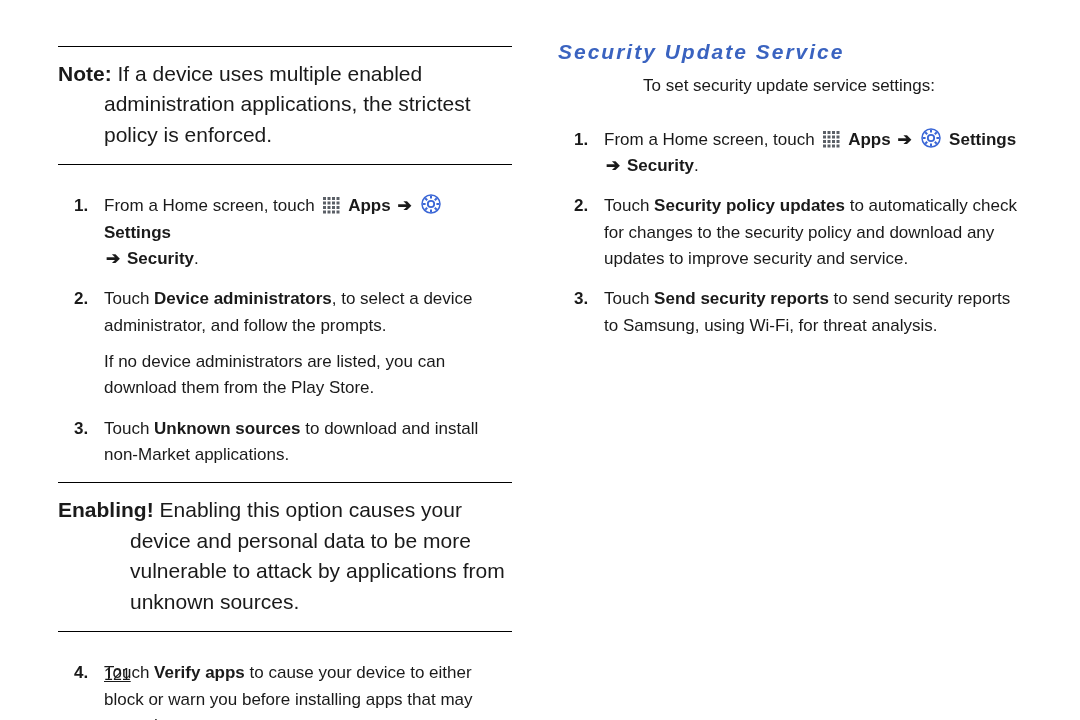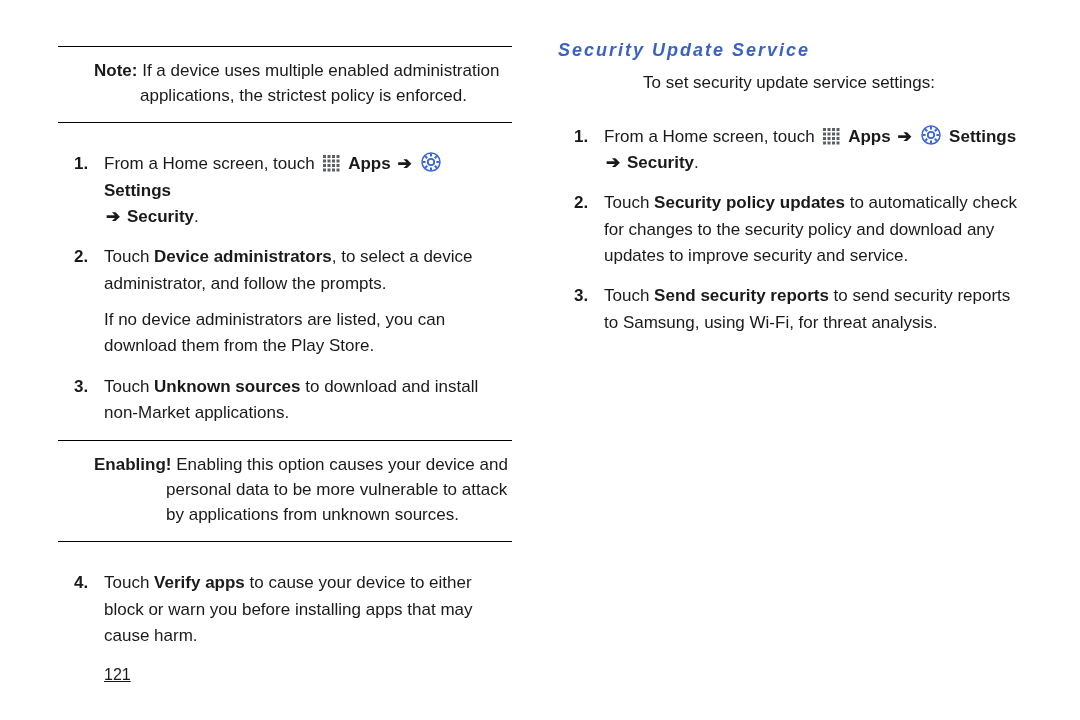--- a/index.html
+++ b/index.html
@@ -2,31 +2,31 @@
 <html><head>
   <meta charset="utf-8">
   <style>
     * { box-sizing: border-box; margin: 0; padding: 0; }
     html, body { width: 1080px; height: 720px; background: #fff; font-family: Arial, Helvetica, sans-serif; color: #1a1a1a; }
     .page { display: flex; padding: 40px 30px 20px 30px; height: 100%; }
     .col { width: 50%; padding: 0 20px; }
     .col-left { padding-left: 28px; padding-right: 28px; }
     .col-right { padding-left: 18px; padding-right: 30px; }
     .rule { border-top: 1.5px solid #000; margin: 6px 0 10px 0; }
-    .note-block { padding: 2px 0 8px 0; font-size: 17px; line-height: 1.45; margin-left: 36px; }
+    .note-block { padding: 2px 0 8px 0; font-size: 21px; line-height: 1.45; }
     .note-block .label { font-weight: 700; }
     .note-body { display: block; padding-left: 46px; text-indent: -46px; }
     .note-body-warn { padding-left: 72px; text-indent: -72px; }
     .ol { list-style: none; counter-reset: step; padding-left: 46px; font-size: 17px; line-height: 1.55; margin-top: 28px; }
     .ol li { counter-increment: step; margin: 10px 0 14px 0; position: relative; }
     .ol li::before { content: counter(step) "."; font-weight: 700; position: absolute; left: -30px; }
     .bold { font-weight: 700; }
     .arrow { font-weight: 700; padding: 0 2px; }
     .sub { display: block; margin-top: 10px; }
-    .section-title { font-family: "Trebuchet MS", Arial, sans-serif; color: #3a63c0; font-style: italic; font-weight: 600; font-size: 18px; letter-spacing: 2px; margin-bottom: 10px; }
+    .section-title { font-family: "Trebuchet MS", Arial, sans-serif; color: #3a63c0; font-style: italic; font-weight: 600; font-size: 21px; letter-spacing: 2px; margin-bottom: 10px; }
     .intro { font-size: 17px; line-height: 1.45; margin-bottom: 6px; text-align: center; }
     .page-num { position: absolute; left: 104px; bottom: 36px; font-size: 16px; text-decoration: underline; }
     .icon { display: inline-block; vertical-align: -3px; margin: 0 3px; }
     .icon svg { display: block; }
   </style>
 </head>
 <body>
 
 <div class="page">
 

